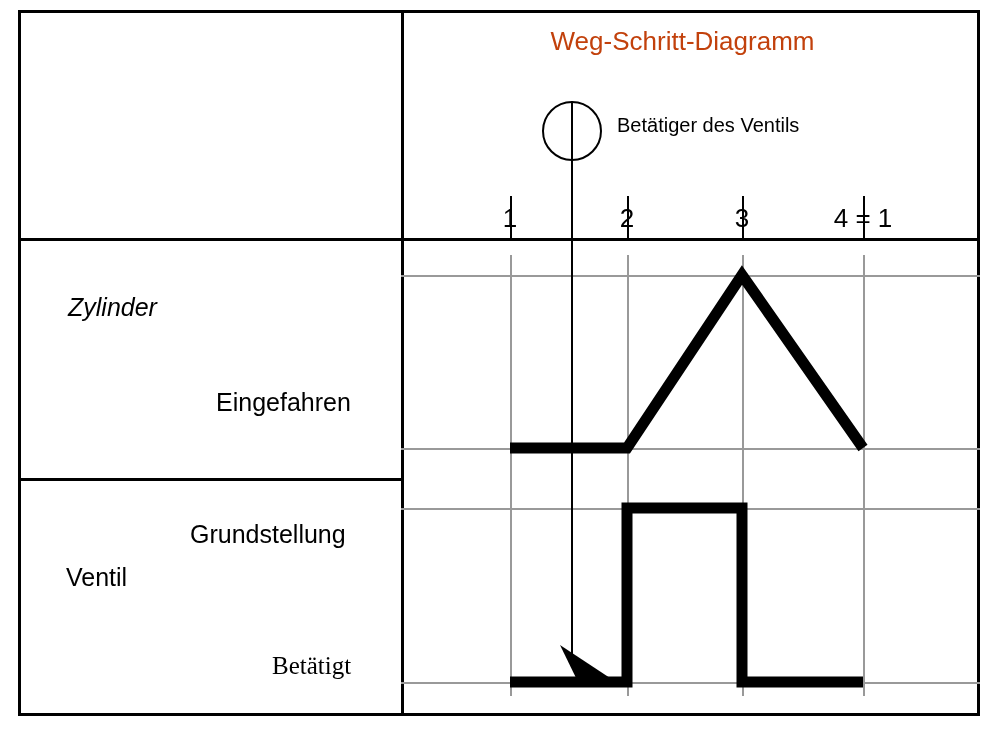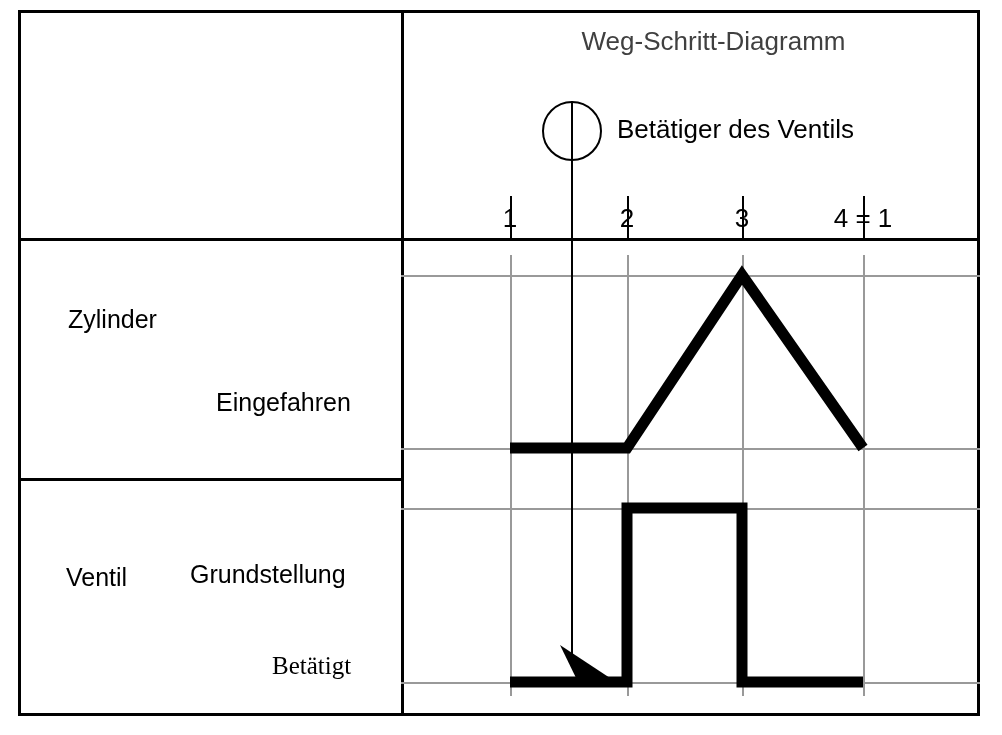--- a/index.html
+++ b/index.html
@@ -50,43 +50,42 @@
   
   .h-rule-top-right { left: 401px; top: 238px; width: 579px; }
 
   
   .lbl {
     position: absolute;
     font-size: 25px;
     color: #000000;
     white-space: nowrap;
   }
-  .lbl-zylinder     { left: 68px;  top: 305px; }
+  .lbl-zylinder     { left: 68px;  top: 293px; font-style: italic; }
   .lbl-ausgefahren  { left: 207px; top: 305px; }
   .lbl-eingefahren  { left: 216px; top: 388px; }
   .lbl-ventil       { left: 66px;  top: 538px; margin-top: 25px; }
-  .lbl-grundstellung{ left: 190px; top: 560px; }
+  .lbl-grundstellung{ left: 190px; top: 520px; }
   .lbl-betaetigt    { left: 272px; top: 652px; font-family: Liberation Serif, serif; }
 
   
   .title {
     position: absolute;
     left: 401px;
     top: 26px;
     width: 563px;
     text-align: center;
     font-size: 26px;
-    color: #404040;
-    margin-left: 31px;
+    color: #c2410c;
   }
   .actuator-label {
     position: absolute;
     left: 617px;
     top: 114px;
-    font-size: 26px;
+    font-size: 20px;
     color: #000000;
     white-space: nowrap;
   }
   
   .actuator-circle {
     position: absolute;
     left: 542px;
     top: 101px;
     width: 60px;
     height: 60px;

